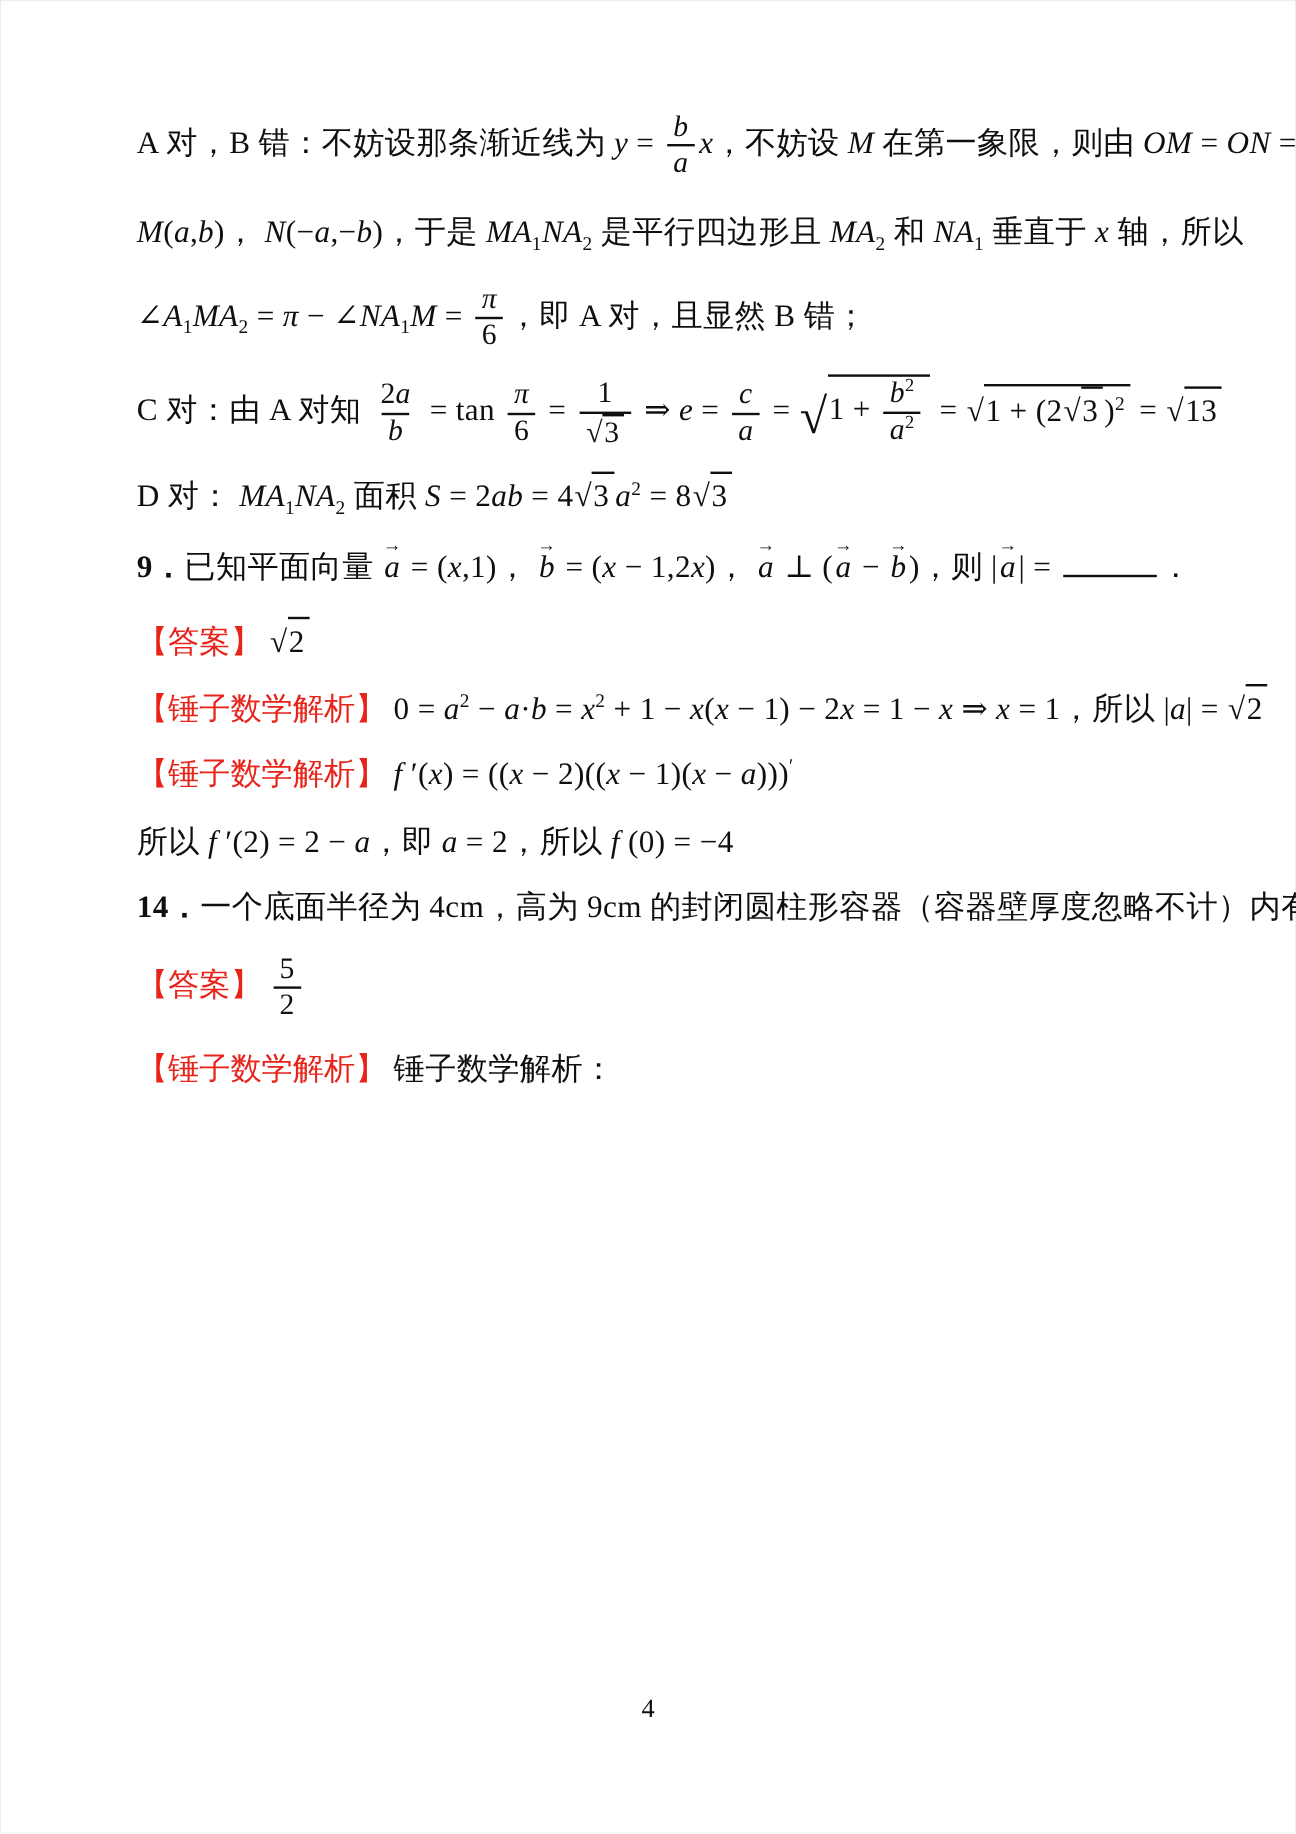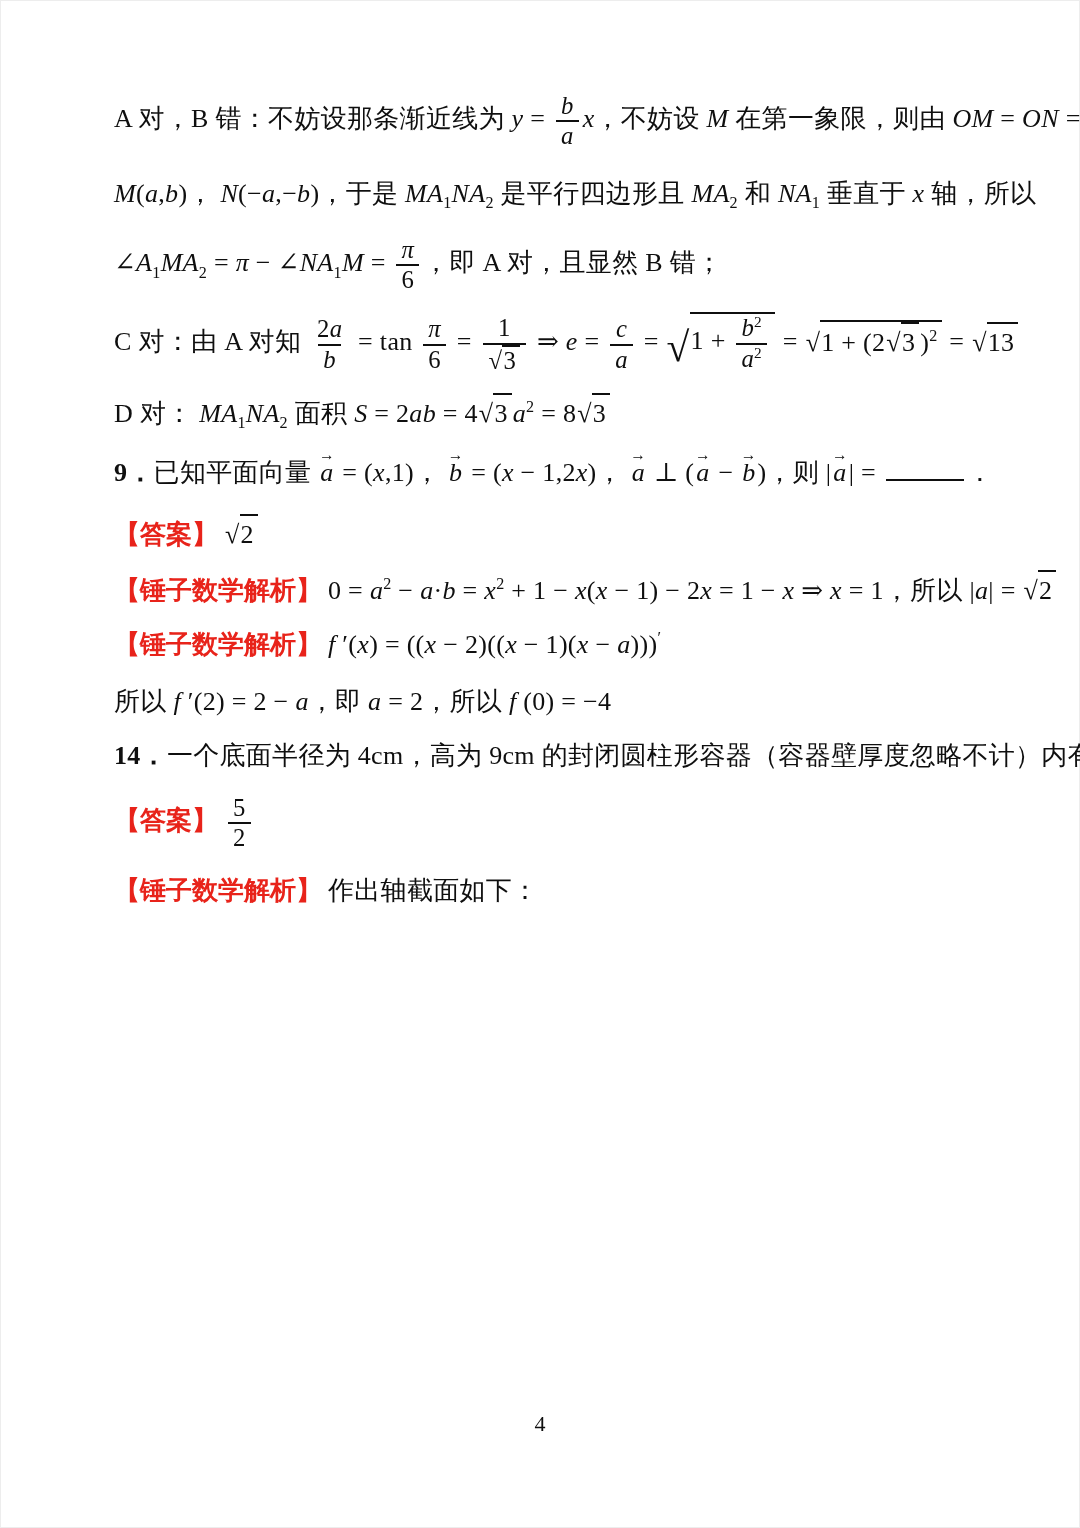--- a/index.html
+++ b/index.html
@@ -56,21 +56,21 @@
   }
   
   .blank{
     display:inline-block;width:78px;height:0.95em;
     border-bottom:2px solid var(--text);margin:0 3px;
   }
   
   .rlabel{
     color:var(--label-red);
     font-family:"Liberation Sans","DejaVu Sans",sans-serif;
-    font-weight:bold;
+    font-weight:normal;
     margin-right:6px;
     letter-spacing:0;
   }
   .footer{
     position:absolute;left:0;top:1410px;width:100%;
     text-align:center;font-size:22px;color:var(--text);
   }
 </style>
 </head>
 <body>
@@ -122,17 +122,17 @@
   <p class="line" style="margin-bottom:15px">所以 <i>f</i> ′(2) = 2 − <i>a</i>，即 <i>a</i> = 2，所以 <i>f</i> (0) = −4</p>
 
   <p class="line" style="margin-bottom:19px"><b>14．</b>一个底面半径为 4cm，高为 9cm 的封闭圆柱形容器（容器壁厚度忽略不计）内有两个半</p>
 
 
   <p class="line" style="margin-bottom:20px"><span class="rlabel">【答案】</span><span><span class="frac">
           <span class="n">5</span>
           <span class="d">2</span>
         </span></span></p>
 
-  <p class="line" style="margin-bottom:0"><span class="rlabel">【锤子数学解析】</span><span>作出轴截面如下：</span></p>
+  <p class="line" style="margin-bottom:0"><span class="rlabel">【锤子数学解析】</span><span>锤子数学解析：</span></p>
 
   <div class="footer">4</div>
 
 </div>
 
 </body></html>

